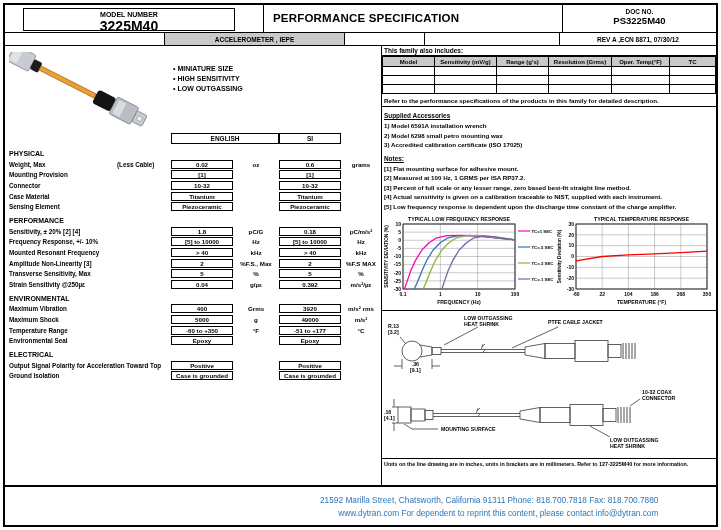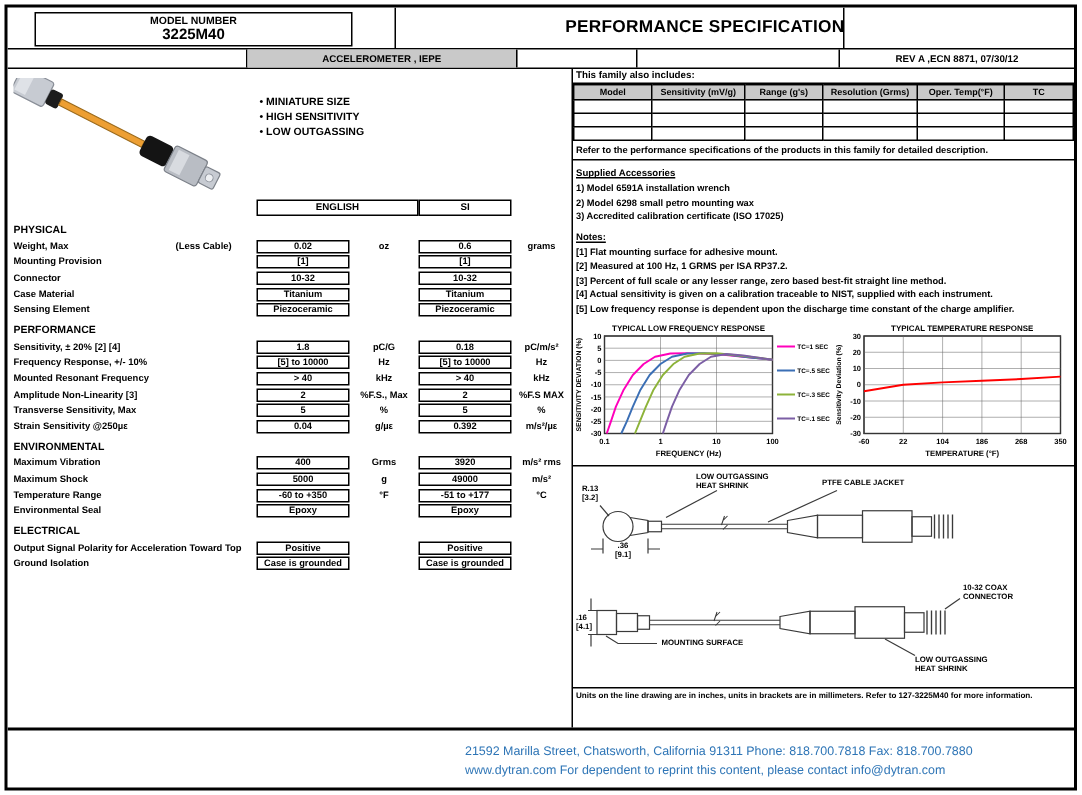--- a/index.html
+++ b/index.html
@@ -4,22 +4,22 @@
 <style>
   * { margin:0; padding:0; box-sizing:border-box; }
   html,body { width:721px; height:530px; background:#fff; font-family:"Liberation Sans", sans-serif; color:#000; }
   #page { position:absolute; left:3px; top:3px; width:715px; height:524px; border:2px solid #000; background:#fff; overflow:hidden; }
 
   
   #hdr-row1 { position:absolute; left:0; top:0; width:711px; height:28px; border-bottom:1px solid #000; }
   #hdr-row1 .v1 { position:absolute; top:0; bottom:0; width:1px; background:#000; }
   #model-box { position:absolute; left:18px; top:3px; width:212px; height:23px; border:1.5px solid #000; text-align:center; }
   #model-box .lab { font-size:7px; font-weight:bold; margin-top:2px; }
-  #model-box .val { font-size:10px; font-weight:bold; }
-  #spec-title { position:absolute; left:268px; top:7px; width:290px; text-align:right; font-size:11.5px; font-weight:bold; letter-spacing:.2px; }
+  #model-box .val { font-size:14px; font-weight:bold; }
+  #spec-title { position:absolute; left:268px; top:7px; width:290px; text-align:left; font-size:11.5px; font-weight:bold; letter-spacing:.2px; }
   #doc-box { position:absolute; left:558px; top:0; width:153px; height:28px; text-align:center; }
   #doc-box .lab { font-size:6.5px; font-weight:bold; margin-top:3px; }
   #doc-box .val { font-size:9.5px; font-weight:bold; }
 
   #hdr-row2 { position:absolute; left:0; top:28px; width:711px; height:13px; border-bottom:1.5px solid #000; display:flex; }
   #hdr-row2 .c { border-right:1px solid #000; height:100%; font-size:6.5px; font-weight:bold; display:flex; align-items:center; justify-content:center; }
   #hdr-row2 .c1 { width:160px; }
   #hdr-row2 .c2 { width:180px; background:#c9c9c9; }
   #hdr-row2 .c3 { width:80px; }
   #hdr-row2 .c4 { width:135px; }
@@ -64,35 +64,39 @@
   #units-note { position:absolute; left:0; bottom:0; width:335px; border-top:1px solid #000; font-size:5.4px; font-weight:bold; padding:1.5px 2px; }
 
   
   #footer { position:absolute; left:0; top:480px; width:711px; height:40px; border-top:2px solid #000; }
   #logo { position:absolute; left:112px; top:5px; width:110px; }
   #logo-bars { display:inline-block; vertical-align:middle; margin-right:2px; }
   #logo-bars span { display:inline-block; width:3px; background:#1f6cb4; margin-right:1.5px; vertical-align:middle; }
   #logo-text { display:inline-block; vertical-align:middle; font-size:15px; font-weight:bold; font-style:italic; color:#fff; letter-spacing:1px;
     text-shadow:-1px 0 #1f6cb4, 1px 0 #1f6cb4, 0 -1px #1f6cb4, 0 1px #1f6cb4, -1px -1px #1f6cb4, 1px 1px #1f6cb4; }
   #logo-sub { font-size:5.5px; font-weight:bold; color:#1f6cb4; letter-spacing:.6px; margin-top:1px; }
-  #footer-text { position:absolute; left:305px; top:7px; color:#2e75b6; font-size:8.3px; line-height:13px; white-space:nowrap; }
+  #footer-text { position:absolute; left:315px; top:7px; color:#2e75b6; font-size:8.3px; line-height:13px; white-space:nowrap;text-align:right; }
 </style>
 </head>
 <body>
 
 <div id="page">
 
   <div id="hdr-row1">
     <div class="v1" style="left:258px;"></div>
     <div class="v1" style="left:557px;"></div>
     <div id="model-box">
       <div class="lab">MODEL NUMBER</div>
       <div class="val">3225M40</div>
     </div>
     <div id="spec-title">PERFORMANCE SPECIFICATION</div>
+    <div id="doc-box">
+      <div class="lab">DOC NO.</div>
+      <div class="val">PS3225M40</div>
+    </div>
   </div>
 
   <div id="hdr-row2">
     <div class="c c1"></div>
     <div class="c c2">ACCELEROMETER , IEPE</div>
     <div class="c c3"></div>
     <div class="c c4"></div>
     <div class="c c5">REV A ,ECN 8871, 07/30/12</div>
   </div>
 

